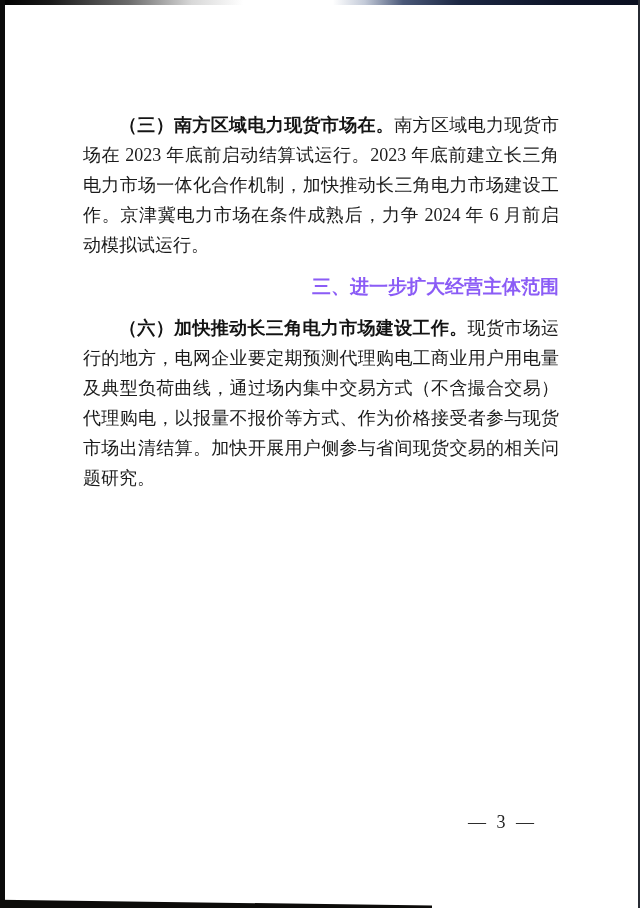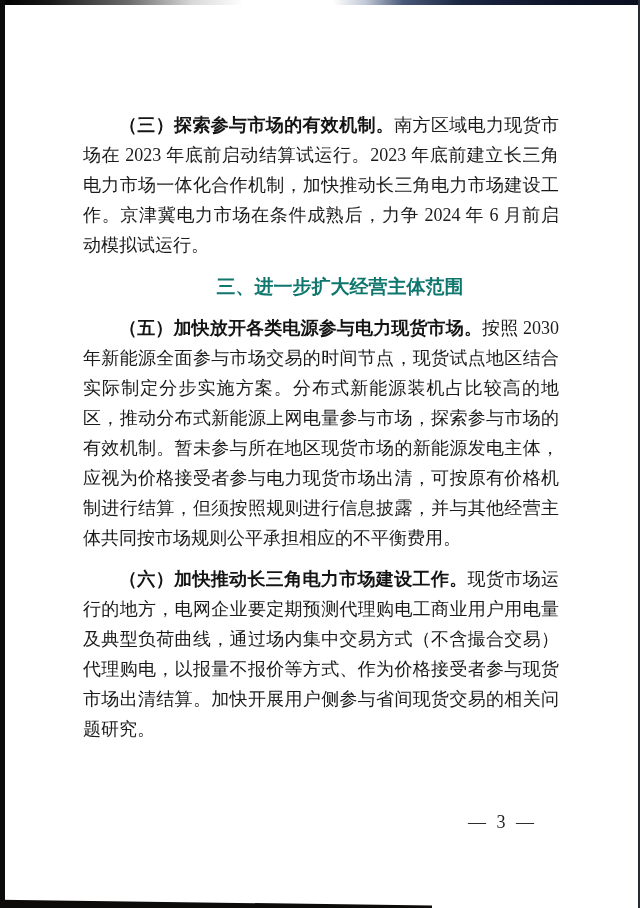--- a/index.html
+++ b/index.html
@@ -60,25 +60,25 @@
     text-indent: 2em;
   }
   .lead {
     font-weight: 700;
     color: #141414;
   }
   .heading {
     font-family: "Liberation Sans", "DejaVu Sans", sans-serif;
     font-size: 19px;
     font-weight: 700;
-    color: #0f766e;
+    color: #8b5cf6;
     margin: 12px 0 11px 0;
     text-indent: 2em;
     line-height: 30px;
-    text-align: center;
+    text-align: right;
   }
   .page-number {
     position: absolute;
     top: 812px;
     right: 103px;
     font-family: "Liberation Serif", "DejaVu Serif", serif;
     font-size: 18px;
     color: #1f1f1f;
     letter-spacing: 3px;
     white-space: nowrap;
@@ -89,26 +89,25 @@
 
 <div class="page">
 
   <div class="edge-top"></div>
   <div class="edge-left"></div>
   <div class="edge-right"></div>
   <div class="edge-bottom"></div>
 
   <main class="content">
 
-    <p class="para"><strong class="lead">（三）探索参与市场的有效机制。</strong><span>南方区域电力现货市场在 2023 年底前启动结算试运行。2023 年底前建立长三角电力市场一体化合作机制，加快推动长三角电力市场建设工作。京津冀电力市场在条件成熟后，力争 2024 年 6 月前启动模拟试运行。</span></p>
+    <p class="para"><strong class="lead">（三）南方区域电力现货市场在。</strong><span>南方区域电力现货市场在 2023 年底前启动结算试运行。2023 年底前建立长三角电力市场一体化合作机制，加快推动长三角电力市场建设工作。京津冀电力市场在条件成熟后，力争 2024 年 6 月前启动模拟试运行。</span></p>
 
 
     <h2 class="heading">三、进一步扩大经营主体范围</h2>
 
-    <p class="para"><strong class="lead">（五）加快放开各类电源参与电力现货市场。</strong><span>按照 2030 年新能源全面参与市场交易的时间节点，现货试点地区结合实际制定分步实施方案。分布式新能源装机占比较高的地区，推动分布式新能源上网电量参与市场，探索参与市场的有效机制。暂未参与所在地区现货市场的新能源发电主体，应视为价格接受者参与电力现货市场出清，可按原有价格机制进行结算，但须按照规则进行信息披露，并与其他经营主体共同按市场规则公平承担相应的不平衡费用。</span></p>
 
     <p class="para"><strong class="lead">（六）加快推动长三角电力市场建设工作。</strong><span>现货市场运行的地方，电网企业要定期预测代理购电工商业用户用电量及典型负荷曲线，通过场内集中交易方式（不含撮合交易）代理购电，以报量不报价等方式、作为价格接受者参与现货市场出清结算。加快开展用户侧参与省间现货交易的相关问题研究。</span></p>
 
   </main>
 
   <div class="page-number">— 3 —</div>
 
 </div>
 
 </body></html>

